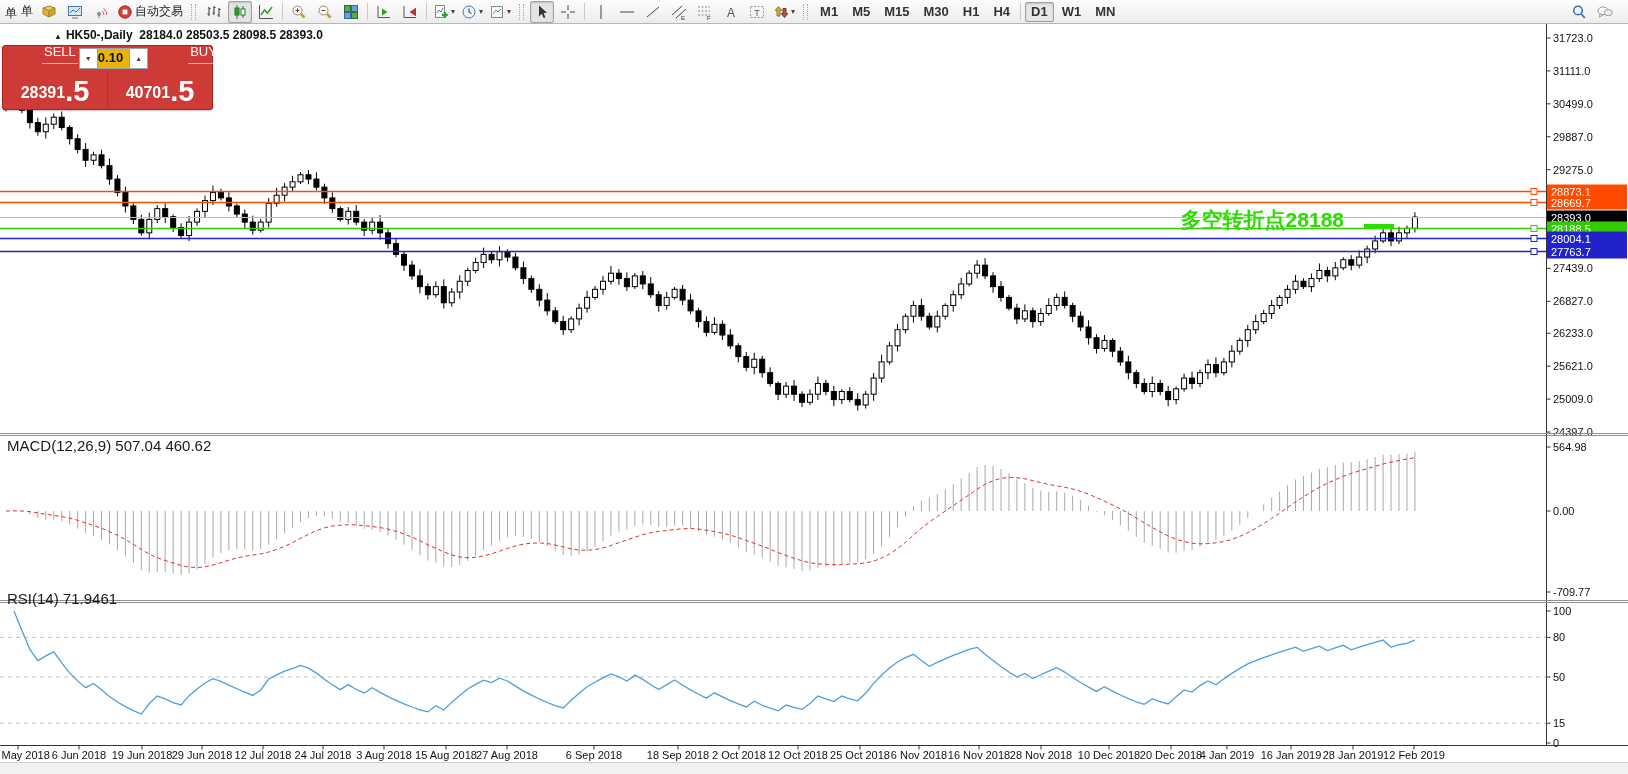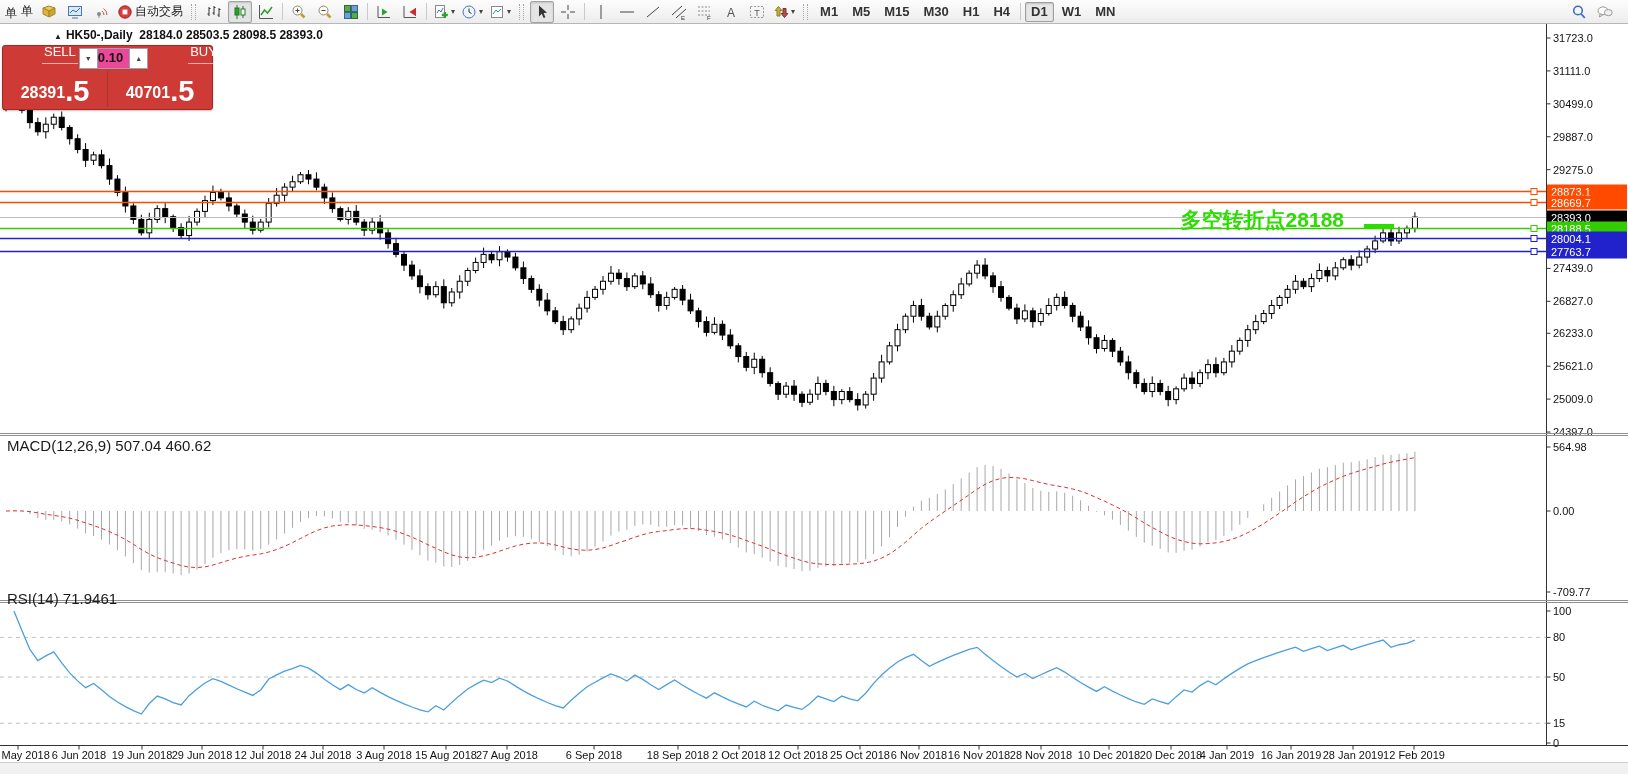--- a/index.html
+++ b/index.html
@@ -24,21 +24,21 @@
   #chart-title .tri{font-size:8px;margin-right:4px;color:#222;}
   
   #ocp{position:absolute;left:2px;top:45px;width:209px;height:63px;background:#ce3a35;
     border:1px solid #a32722;border-radius:3px;z-index:25;box-shadow:0 1px 2px rgba(0,0,0,.25);}
   #ocp-top{display:flex;height:25px;align-items:center;}
   .ocp-btn{width:57px;height:36px;line-height:21px;text-align:center;color:#fff;font-size:13px;padding-left:39px;}
   .ocp-btn span{display:inline-block;border-bottom:1px solid rgba(255,255,255,.6);padding:0 2px 1px;}
   #ocp-vol{flex:1;height:21px;display:flex;margin:0 1px;}
   .vol-btn{width:17px;background:#fff;border:1px solid #9aa2ae;color:#444;font-size:7px;
     display:flex;align-items:center;justify-content:center;}
-  #vol-field{flex:1;background:#ec4899;border-top:1px solid #9aa2ae;border-bottom:1px solid #9aa2ae;
+  #vol-field{flex:1;background:#eab308;border-top:1px solid #9aa2ae;border-bottom:1px solid #9aa2ae;
     font-size:13px;font-weight:bold;color:#111;text-align:right;padding:1px 6px 0 0;}
   #ocp-bottom{display:flex;height:36px;}
   .ocp-price{flex:1;display:flex;align-items:flex-end;justify-content:center;color:#fff;padding-bottom:2px;margin-top:35px;}
   .ocp-price .main{font-size:16px;font-weight:bold;line-height:26px;}
   .ocp-price .big{font-size:29px;font-weight:bold;line-height:30px;}
   #ocp-div{width:1px;background:#a83530;}
   .ind-label{position:absolute;left:7px;font-size:15px;color:#1a1a1a;z-index:20;}
   #status-strip{position:absolute;left:0;top:762px;width:1628px;height:12px;background:#f1f1f1;border-top:1px solid #cfcfcf;}
   #chart-svg{position:absolute;left:0;top:0;z-index:5;}
   svg text{font-family:"Liberation Sans",sans-serif;}

